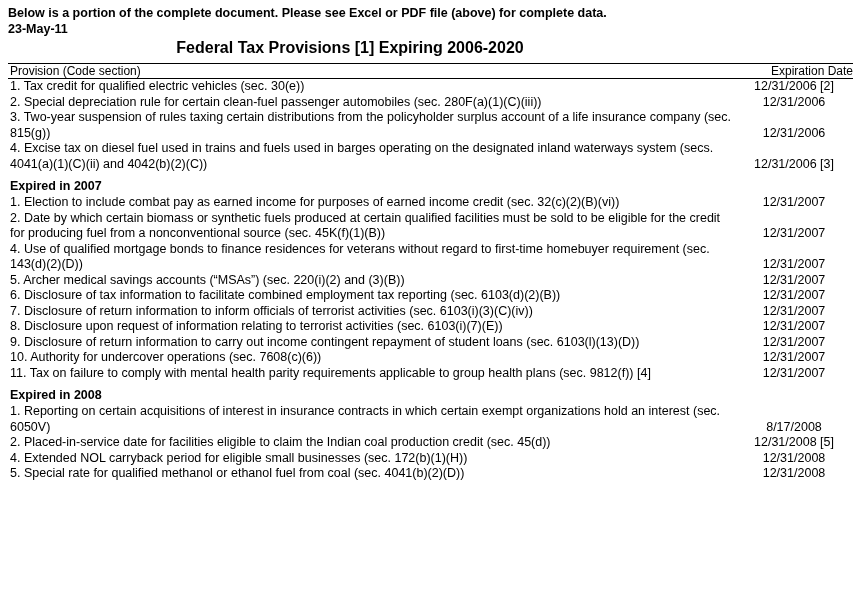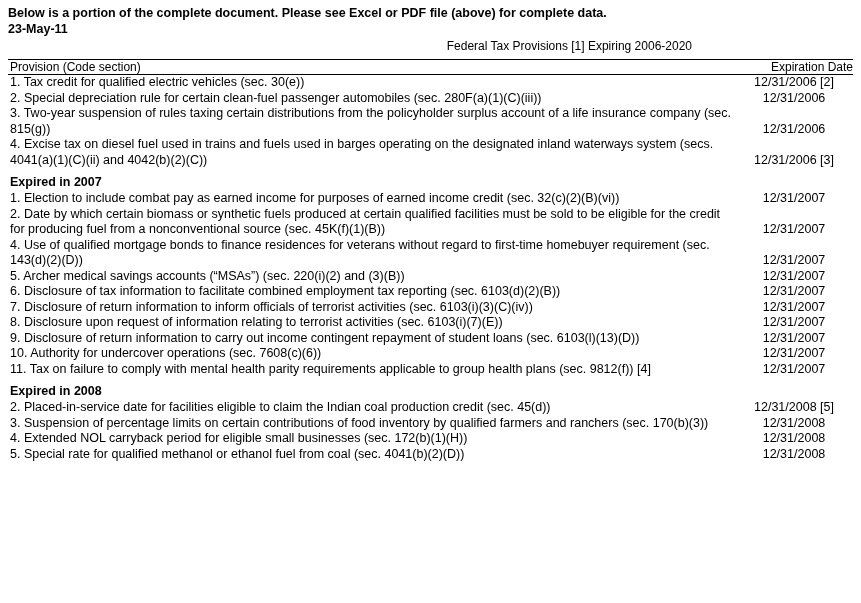--- a/index.html
+++ b/index.html
@@ -26,23 +26,23 @@
     line-height: 15px;
     margin: 0 0 0 0;
   }
   .date {
     font-weight: bold;
     font-size: 12.5px;
     line-height: 16px;
     margin: 0 0 2px 0;
   }
   .title {
-    font-weight: normal;
-    font-size: 12px;
-    text-align: right;
+    font-weight: bold;
+    font-size: 16px;
+    text-align: center;
     margin: 2px 0 6px 0;
     padding-right: 40px;
   }
   table.doc {
     border-collapse: collapse;
     width: 845px;
     table-layout: fixed;
   }
   table.doc td, table.doc th {
     vertical-align: bottom;
@@ -158,26 +158,26 @@
         </tr>
         <tr>
           <td class="item-text">11. Tax on failure to comply with mental health parity requirements applicable to group health plans (sec. 9812(f)) [4]</td>
           <td class="item-exp">12/31/2007</td>
         </tr>
         <tr>
           <td class="grp">Expired in 2008</td>
           <td class="grp"></td>
         </tr>
         <tr>
+          <td class="item-text">1. Reporting on certain acquisitions of interest in insurance contracts in which certain exempt organizations hold an interest (sec. 6050V)</td>
+          <td class="item-exp">8/17/2008</td>
+        </tr>
+        <tr>
           <td class="item-text">2. Placed-in-service date for facilities eligible to claim the Indian coal production credit (sec. 45(d))</td>
           <td class="item-exp">12/31/2008 [5]</td>
-        </tr>
-        <tr>
-          <td class="item-text">3. Suspension of percentage limits on certain contributions of food inventory by qualified farmers and ranchers (sec. 170(b)(3))</td>
-          <td class="item-exp">12/31/2008</td>
         </tr>
         <tr>
           <td class="item-text">4. Extended NOL carryback period for eligible small businesses (sec. 172(b)(1)(H))</td>
           <td class="item-exp">12/31/2008</td>
         </tr>
         <tr>
           <td class="item-text">5. Special rate for qualified methanol or ethanol fuel from coal (sec. 4041(b)(2)(D))</td>
           <td class="item-exp">12/31/2008</td>
         </tr>
       </tbody>

